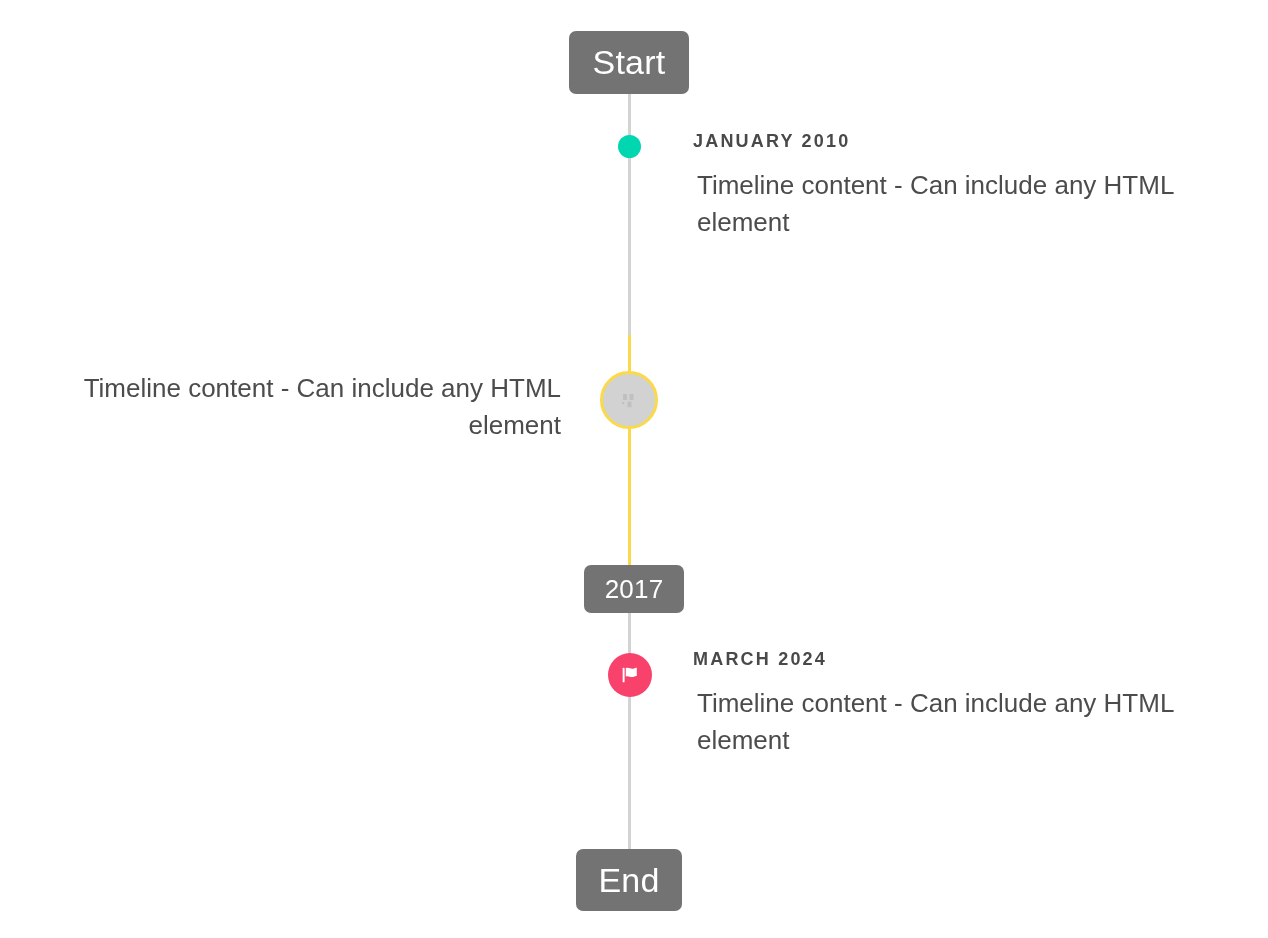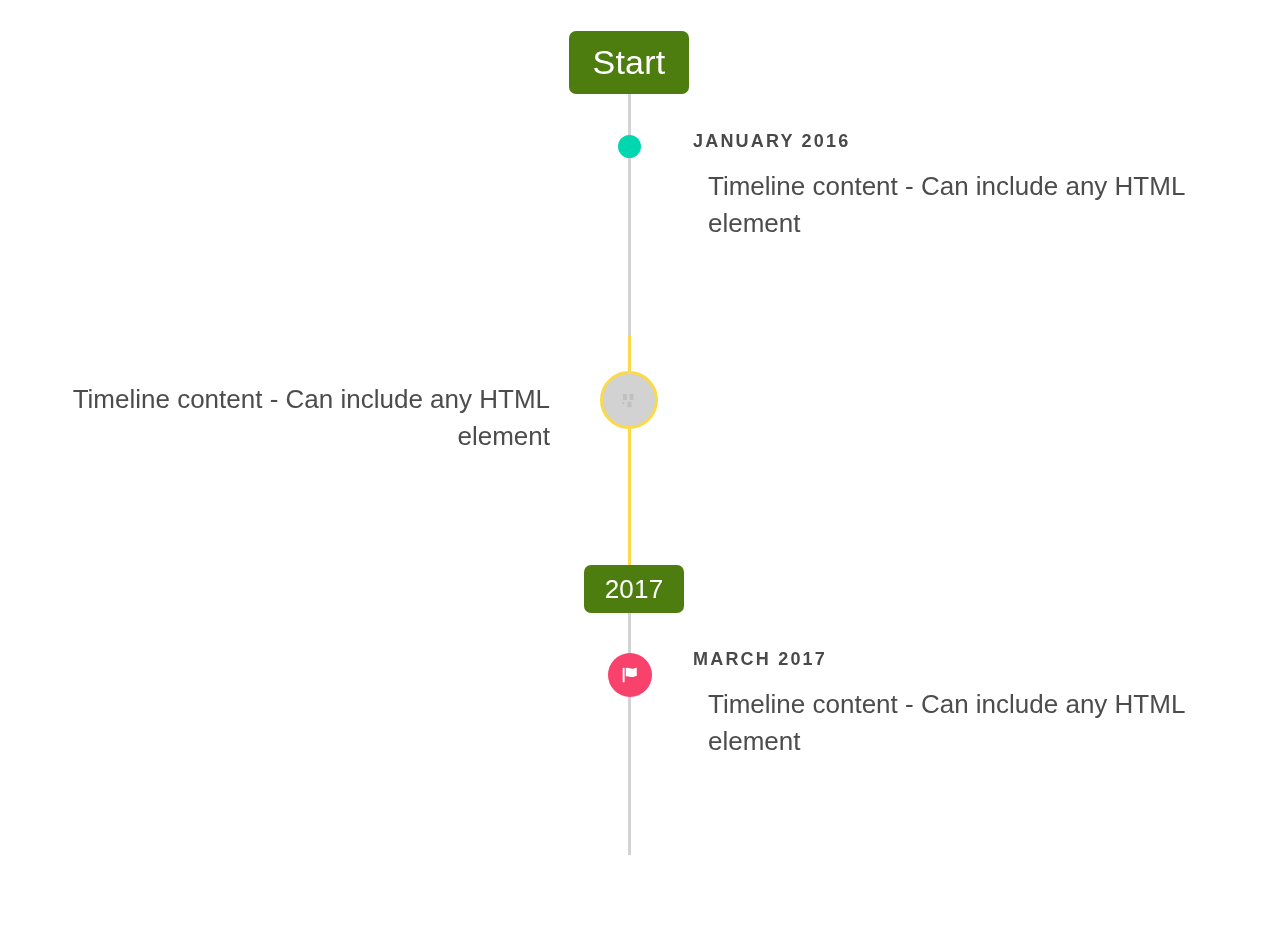--- a/index.html
+++ b/index.html
@@ -26,21 +26,21 @@
     width: 3px;
     left: 628px;
   }
   .spine-gray-top   { top: 94px;  height: 241px; background: #d3d3d3; }
   .spine-yellow     { top: 335px; height: 230px; background: #fada4b; }
   .spine-gray-mid   { top: 613px; height: 242px; background: #d3d3d3; }
 
   
   .badge {
     position: absolute;
-    background: #4d7c0f;
+    background: #737373;
     color: #ffffff;
     border-radius: 7px;
     display: flex;
     align-items: center;
     justify-content: center;
     font-weight: 400;
     letter-spacing: 0.2px;
     z-index: 5;
   }
   .badge-start {
@@ -78,21 +78,21 @@
     color: #494949;
     letter-spacing: 2.2px;
     margin: 0 0 14px 0;
     line-height: 1.2;
   }
   .body-text {
     font-size: 26px;
     font-weight: 400;
     color: #4c4c4c;
     line-height: 1.42;
-    margin: 15px;
+    margin: 4px;
   }
 
   
   .marker {
     position: absolute;
     border-radius: 50%;
     z-index: 6;
     box-sizing: border-box;
     display: flex;
     align-items: center;
@@ -134,21 +134,21 @@
   <div class="spine spine-gray-top"></div>
   <div class="spine spine-yellow"></div>
   <div class="spine spine-gray-mid"></div>
 
   <div class="badge badge-start">
     <span>Start</span>
   </div>
 
   <div class="marker marker-dot"></div>
   <div class="content content-right" style="top: 131px;">
-    <p class="date">JANUARY 2016</p>
+    <p class="date">JANUARY 2010</p>
     <p class="body-text">Timeline content - Can include any HTML element</p>
   </div>
 
   <div class="marker marker-ring">
     <span class="broken-glyph">
       <svg class="flag-svg" width="17" height="17" viewBox="0 0 17 17" aria-hidden="true">
         <rect x="2.0" y="2.0" width="4" height="6" fill="#9a9a9a"></rect>
         <rect x="8.5" y="2.0" width="4" height="6" fill="#9a9a9a"></rect>
         <rect x="1.0" y="10.0" width="2.2" height="2.2" fill="#9a9a9a"></rect>
         <rect x="6.5" y="9.6" width="4" height="5.6" fill="#9a9a9a"></rect>
@@ -163,18 +163,21 @@
     <span>2017</span>
   </div>
 
   <div class="marker marker-flag">
     <svg class="flag-svg" width="22" height="22" viewBox="0 0 24 24" aria-hidden="true">
       <rect x="4.0" y="4.0" width="2.1" height="16" rx="1" fill="#ffffff"></rect>
       <path d="M7.4 4.6 C10.4 3.2 13.4 6.2 16.4 4.8 C17.6 4.2 18.6 4.0 19.4 4.2 L19.4 13.2 C18.4 13.0 17.4 13.3 16.2 13.9 C13.2 15.3 10.3 12.4 7.4 13.7 Z" fill="#ffffff"></path>
     </svg>
   </div>
   <div class="content content-right" style="top: 649px;">
-    <p class="date">MARCH 2017</p>
+    <p class="date">MARCH 2024</p>
     <p class="body-text">Timeline content - Can include any HTML element</p>
   </div>
 
+  <div class="badge badge-end">
+    <span>End</span>
+  </div>
 
 </div>
 
 </body></html>

